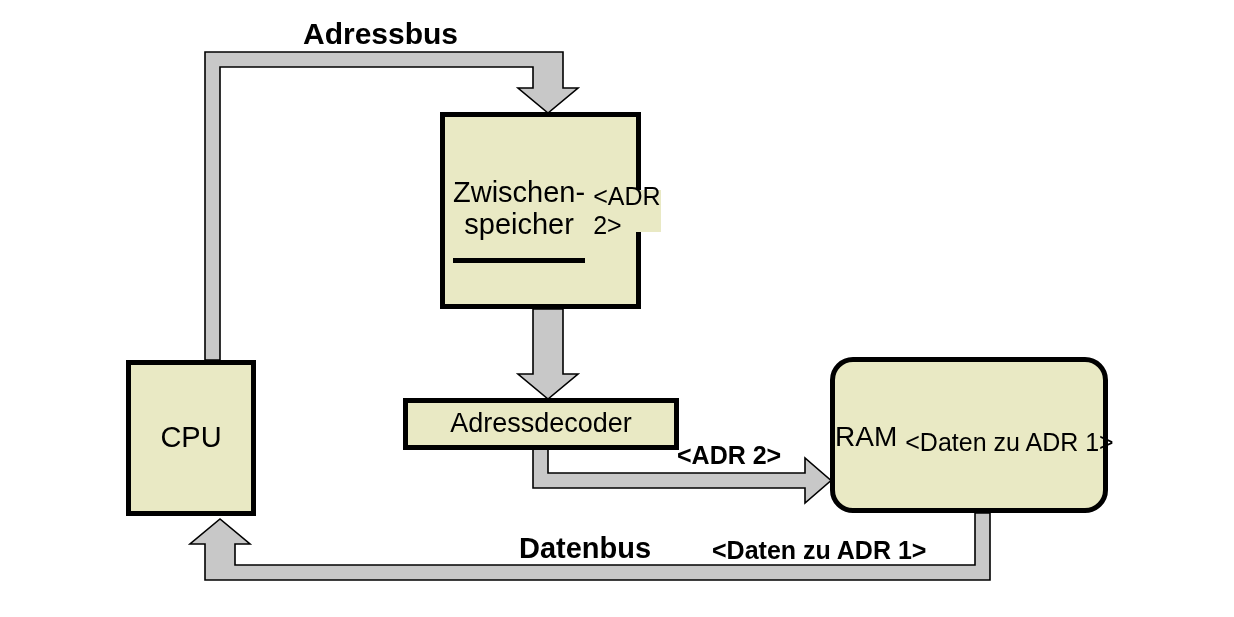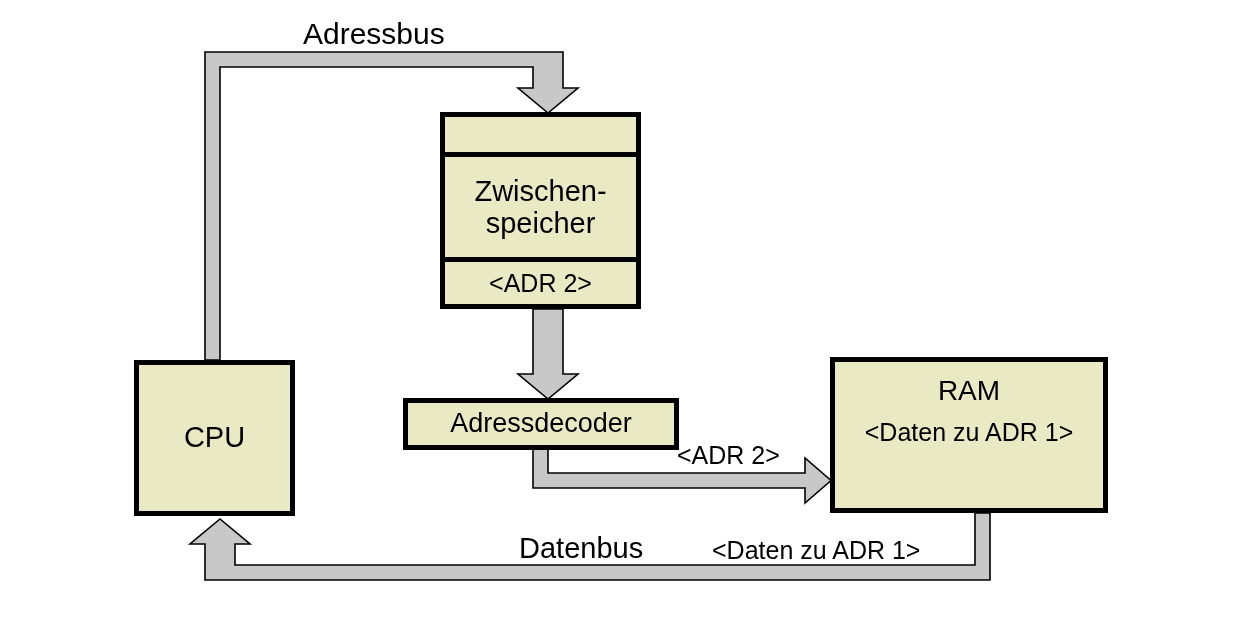--- a/index.html
+++ b/index.html
@@ -23,36 +23,37 @@
     top: 0;
     width: 1234px;
     height: 617px;
   }
   .box {
     position: absolute;
     background: #e9e9c4;
     border: 5px solid #000000;
     box-sizing: border-box;
     display: flex;
-    flex-direction: column;
+    flex-direction: row;
     align-items: center;
     justify-content: center;
     z-index: 3;
+    gap: 8px;
   }
   .box-label {
     color: #000000;
     text-align: center;
     line-height: 1.16;
     white-space: pre;
   }
   
   #cpu-box {
-    left: 134px;
+    left: 126px;
     top: 360px;
-    width: 161px;
+    width: 130px;
     height: 156px;
   }
   #cpu-box .box-label { font-size: 29px; }
 
   
   #buffer-box {
     left: 440px;
     top: 112px;
     width: 201px;
     height: 197px;
@@ -95,31 +96,33 @@
   #decoder-box .box-label { font-size: 27px; }
 
   
   #ram-box {
     left: 830px;
     top: 357px;
     width: 278px;
     height: 156px;
     justify-content: flex-start;
     padding-top: 13px;
+    border-radius: 23px;
   }
   #ram-title { font-size: 28px; margin-bottom: 9px; }
   .ram-row { font-size: 25px; line-height: 1.28; }
 
   
   .label {
     position: absolute;
     color: #000000;
     white-space: nowrap;
     z-index: 4;
     background: transparent;
+    font-weight: bold;
   }
   #adressbus-label { left: 303px; top: 17px; font-size: 30px; }
   #adr2-wire-label { left: 677px; top: 441px; font-size: 25px; }
   #datenbus-label  { left: 519px; top: 532px; font-size: 29px; text-align: right; }
   #daten-adr1-label{ left: 712px; top: 536px; font-size: 25px; }
 </style>
 </head>
 <body>
 
 <div id="canvas">

